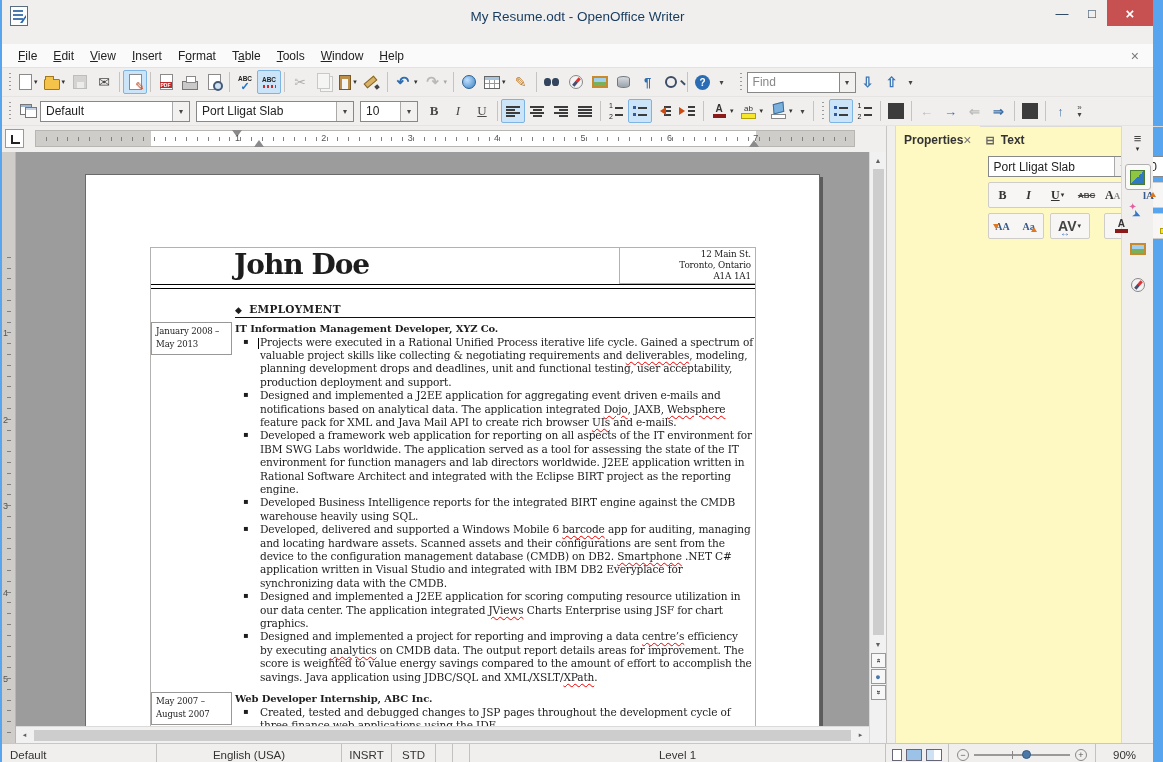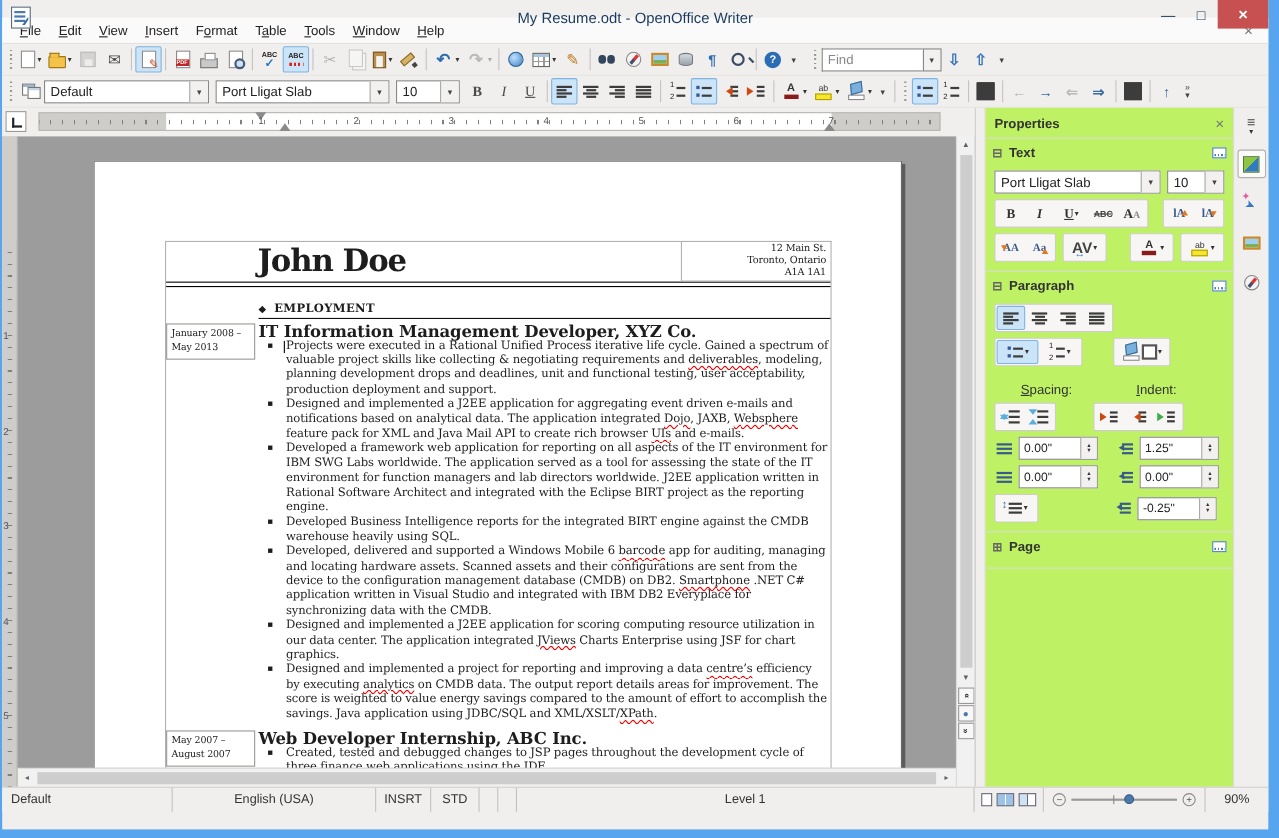--- a/index.html
+++ b/index.html
@@ -16,21 +16,21 @@
                       box-shadow:0 4px 0 #4a7ab0, 0 8px 0 #4a7ab0; }
   .app-icon::after { content:""; position:absolute; right:1px; bottom:2px; width:6px; height:8px;
                      background:#2c68a8; clip-path:polygon(100% 0,0 100%,40% 100%,100% 30%); }
   .title { position:absolute; left:0; right:0; text-align:center; font-size:13.5px; color:#173a5e; }
   .winbtns { margin-left:auto; display:flex; align-items:flex-start; height:32px; z-index:2; }
   .winbtn { width:30px; height:26px; display:flex; align-items:center; justify-content:center;
             color:#10304f; font-size:13px; }
   .winbtn.close { width:46px; background:#c75050; color:#fff; font-size:15px; font-weight:bold; }
 
   
-  .app-body { background:#f0efed; height:754px; margin-top:-32px; padding-top:16px; }
+  .app-body { background:#f0efed; height:754px; margin-top:-32px; padding-top:44px; }
 
   .menubar { height:24px; background:#fafafa; border-bottom:1px solid #e4e2e0; display:flex; align-items:center; font-size:12px; color:#222; }
   .menu-items { display:flex; height:100%; align-items:center; padding-left:8px; }
   .menu-item { padding:0 8px; cursor:default; }
   .menu-item u { text-decoration:underline; }
   .menu-close { margin-left:auto; margin-right:14px; color:#777; font-size:14px; }
 
   
   .toolbar { height:29px; display:flex; align-items:center; background:#f0efed; border-bottom:1px solid #e6e4e2; padding-left:2px; }
   .grip { width:6px; height:18px; margin:0 3px;
@@ -187,42 +187,42 @@
   .r-contact { padding:3px 0 1px 84px; font-size:9.5px; }
   .r-contact .email { border-bottom:1px solid #555; text-decoration:underline wavy #e00 1px; text-underline-offset:2px; }
   .r-contact .gap { display:inline-block; width:22px; }
   .r-heading { margin:14px 0 4px 84px; border-bottom:1.5px solid #111; padding-bottom:2px;
                font-weight:bold; font-size:10.5px; letter-spacing:.3px; }
   .r-heading .diamond { font-size:9px; margin-right:7px; }
   .r-job { display:grid; grid-template-columns:84px 1fr; }
   .r-job.job2 { margin-top:8px; }
   .r-datebox { align-self:start; width:81px; margin-left:0; border:1px solid #9a9896; padding:2px 3px 3px 4px;
                font-size:8.6px; line-height:13px; color:#222; }
-  .r-jobtitle { font-weight:bold; font-size:15px; line-height:14px; }
+  .r-jobtitle { font-weight:bold; font-size:10px; line-height:14px; }
   .r-bullets { list-style:none; }
   .r-bullets li { position:relative; padding-left:25px; padding-right:2px; font-size:10.6px; line-height:13.4px; }
   .r-bullets li::before { content:"▪"; position:absolute; left:8px; top:-1px; font-size:8px; }
   .misspell { text-decoration:underline wavy #e00 1px; text-underline-offset:2px; }
   .caret { position:absolute; left:172px; top:163px; width:1px; height:11px; background:#000; }
 
   
   .vscroll { width:17px; background:#f1f1f1; border-left:1px solid #dcdad8; display:flex; flex-direction:column; align-items:center; }
   .sbtn { width:17px; height:16px; display:flex; align-items:center; justify-content:center; font-size:7px; color:#606060; }
   .vthumb { width:11px; height:466px; background:#cdcdcd; margin:1px 0; }
   .navbtn { width:15px; height:15px; margin-top:1px; border:1px solid #999; background:#f7f7f7;
             display:flex; align-items:center; justify-content:center; font-size:8px; color:#222; font-weight:bold; }
   .navbtn .rotup { transform:rotate(-90deg); display:block; }
   .navbtn .rotdn { transform:rotate(90deg); display:block; }
   .navdot { color:#4a78a8; font-size:9px; }
   .hscroll { height:17px; background:#f1f1f1; border-top:1px solid #dcdad8; display:flex; align-items:center; }
   .hthumb { height:11px; flex:1; background:#cdcdcd; margin:0 1px; }
 
   
   .splitter { width:10px; background:#f0efed; border-left:1px solid #c8c6c4; border-right:1px solid #dcdad8; }
-  .sidebar { width:225px; background:#bef264; font-size:12px; color:#333; display:flex; flex-direction:column; }
+  .sidebar { width:225px; background:#fef9c3; font-size:12px; color:#333; display:flex; flex-direction:row; }
   .sb-header { height:27px; display:flex; align-items:center; padding:0 8px; font-weight:bold; }
   .sb-close { margin-left:auto; color:#777; font-size:14px; font-weight:normal; }
   .sb-section { border-top:1px solid #dcdad8; padding:2px 6px 8px 6px; }
   .sb-sec-head { height:22px; display:flex; align-items:center; gap:6px; font-weight:bold; }
   .expander { color:#666; font-size:11px; }
   .launcher { margin-left:auto; width:13px; height:10px; border:1px solid #4a80b8; background:#fff; position:relative; }
   .launcher::after { content:""; position:absolute; left:1px; bottom:1px; width:9px; height:2px;
        background:repeating-linear-gradient(90deg,#4a80b8 0 1.5px, transparent 1.5px 3px); }
   .sb-row { display:flex; align-items:center; gap:6px; margin:5px 2px 0 2px; }
   .btn-group { display:flex; align-items:center; border:1px solid #cfcdc9; border-radius:2px; background:#f7f6f4; padding:1px; }

